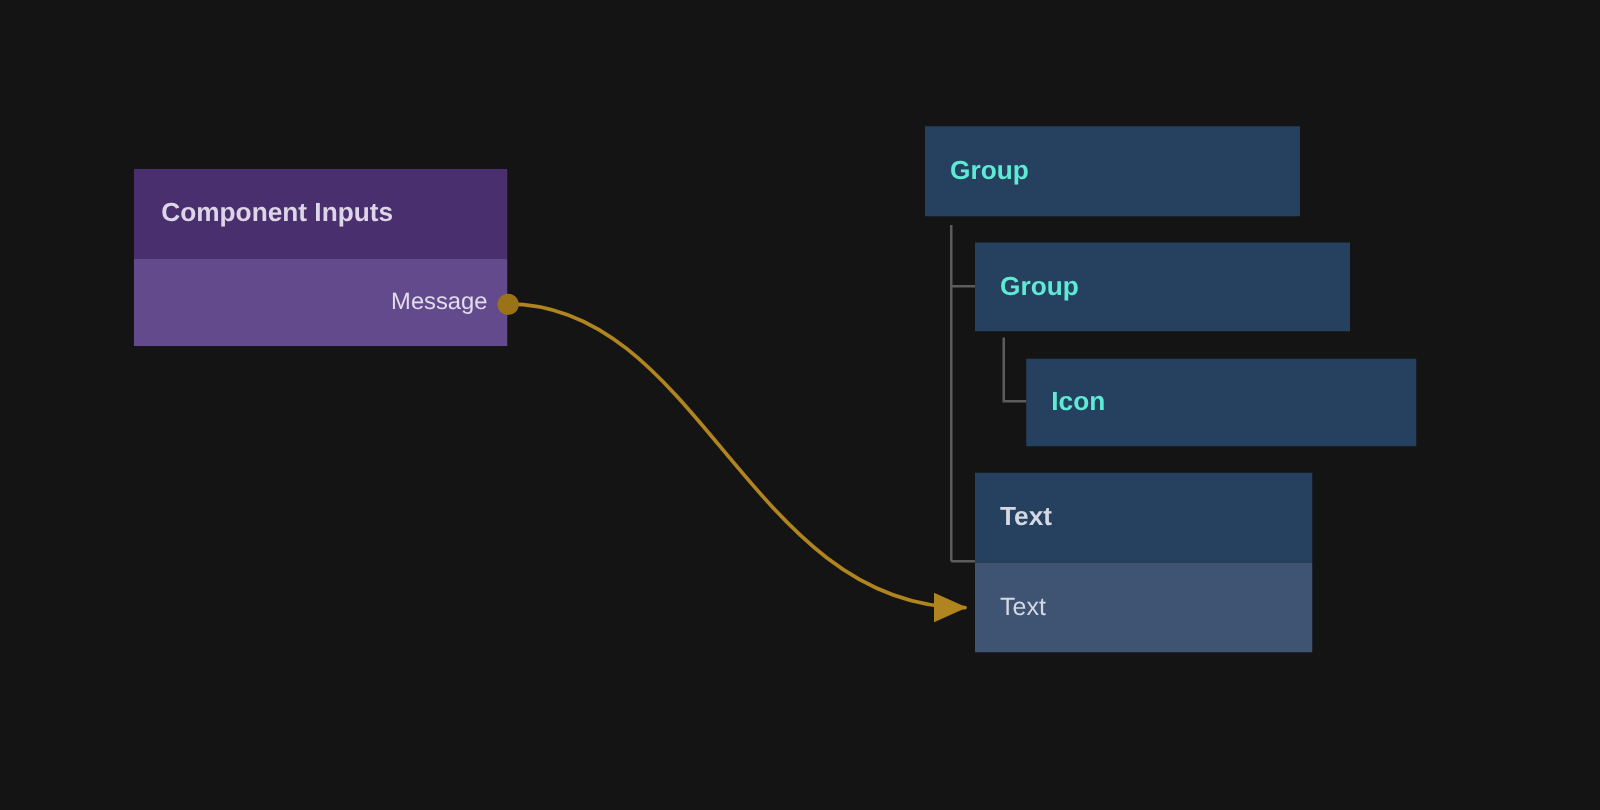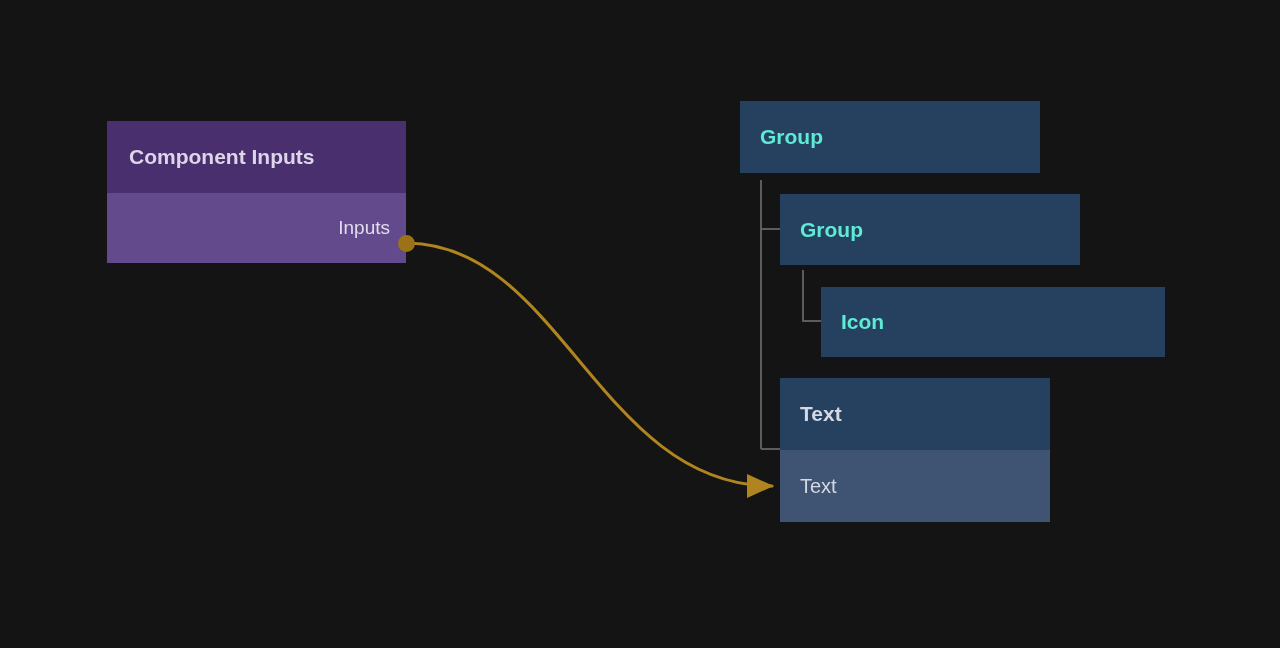--- a/index.html
+++ b/index.html
@@ -149,38 +149,38 @@
 
   <svg id="edge-layer" viewBox="0 0 1280 648" width="1280" height="648" xmlns="http://www.w3.org/2000/svg">
     <defs>
       <marker id="arrowhead" markerWidth="9" markerHeight="8" refX="8.4" refY="4" orient="auto" markerUnits="strokeWidth">
         <path d="M 0 0 L 9 4 L 0 8 z" fill="#b0851f"></path>
       </marker>
     </defs>
     <path d="M 406 243 C 560 243, 600 486, 772 486" fill="none" stroke="#b0851f" stroke-width="3" stroke-linecap="round" marker-end="url(#arrowhead)"></path>
   </svg>
 
-  <div class="node node-purple" style="left:107px; top:121px; width:299px;">
+  <div class="node node-purple" style="left:107px; top:135px; width:299px;">
     <div class="hdr">Component Inputs</div>
     <div class="body">
-      <span>Inputs</span>
+      <span>Message</span>
     </div>
   </div>
 
   <div class="port" style="left:398px; top:235px; background:#9a7318;"></div>
 
   <div class="node node-blue" style="left:740px; top:101px; width:300px; height:72px;">
     <div class="hdr">Group</div>
   </div>
 
   <div class="node node-blue" style="left:780px; top:194px; width:300px; height:71px;">
     <div class="hdr">Group</div>
   </div>
 
-  <div class="node node-blue" style="left:821px; top:287px; width:344px; height:70px;">
+  <div class="node node-blue" style="left:821px; top:287px; width:312px; height:70px;">
     <div class="hdr">Icon</div>
   </div>
 
   <div class="node node-text" style="left:780px; top:378px; width:270px;">
     <div class="hdr-row">Text</div>
     <div class="body-row">
       <span>Text</span>
     </div>
   </div>
 

